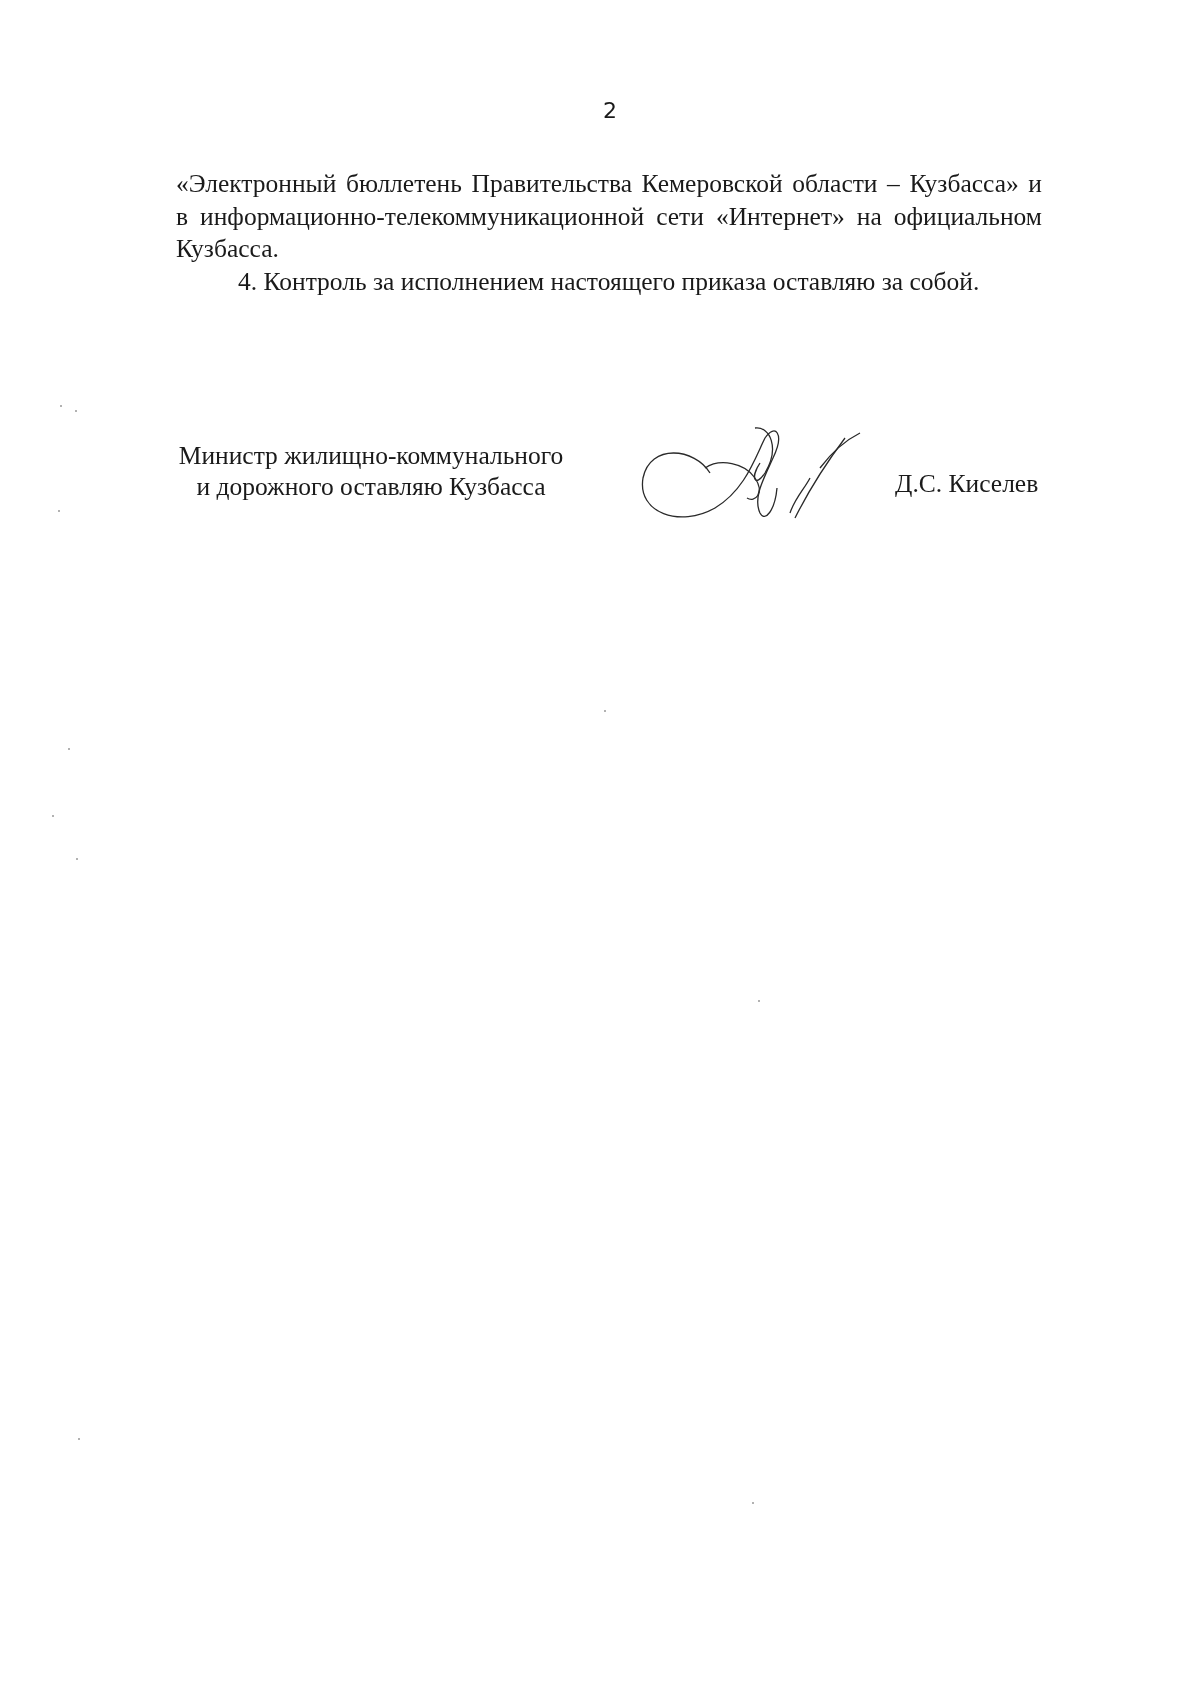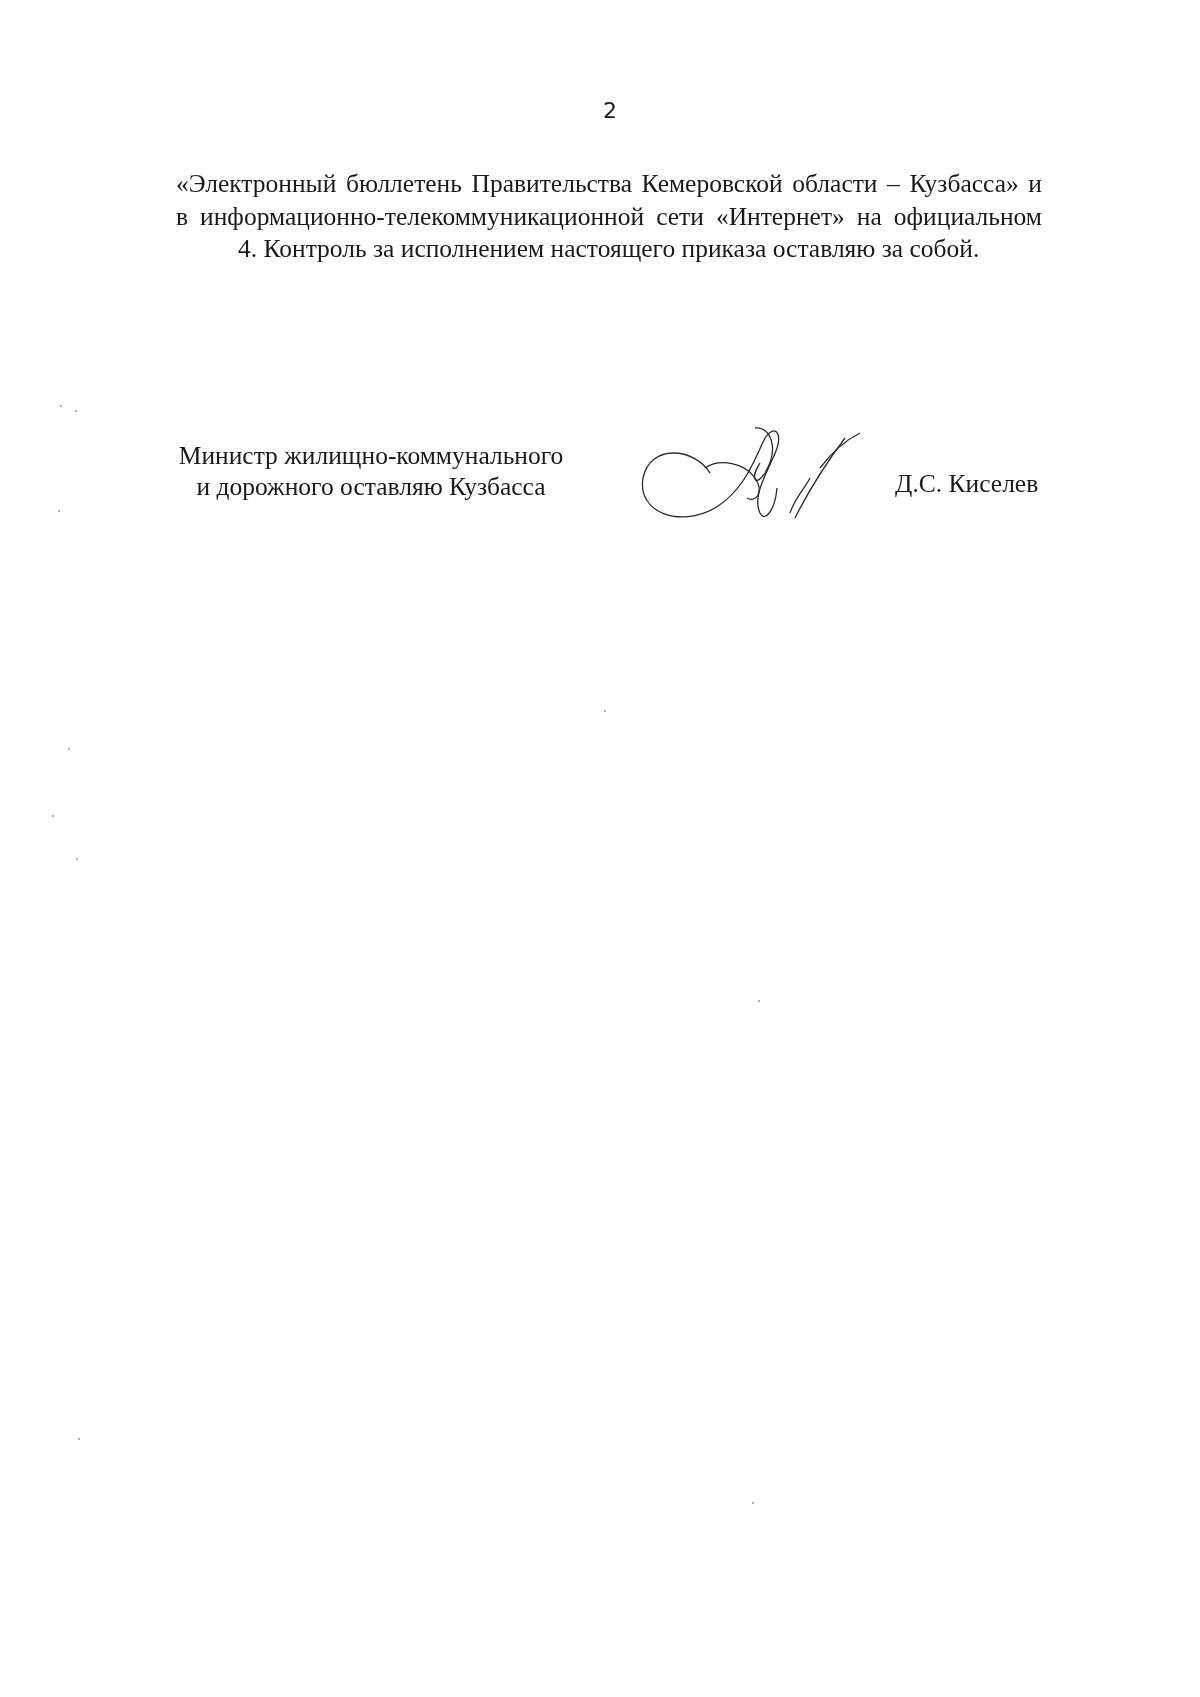--- a/index.html
+++ b/index.html
@@ -21,20 +21,21 @@
 <body>
 
 <div>
 
   <div class="page-num">2</div>
 
   <div class="body-text">
     <p class="para p3">
       <span class="line">«Электронный бюллетень Правительства Кемеровской области – Кузбасса» и</span>
       <span class="line">в информационно-телекоммуникационной сети «Интернет» на официальном</span>
+      <span class="line last">Кузбасса.</span>
     </p>
     <p class="para indent">4. Контроль за исполнением настоящего приказа оставляю за собой.</p>
   </div>
 
   <div class="sig-title">
     <div>Министр жилищно-коммунального</div>
     <div>и дорожного оставляю Кузбасса</div>
   </div>
 
   <svg class="signature" viewBox="0 0 230 110">

